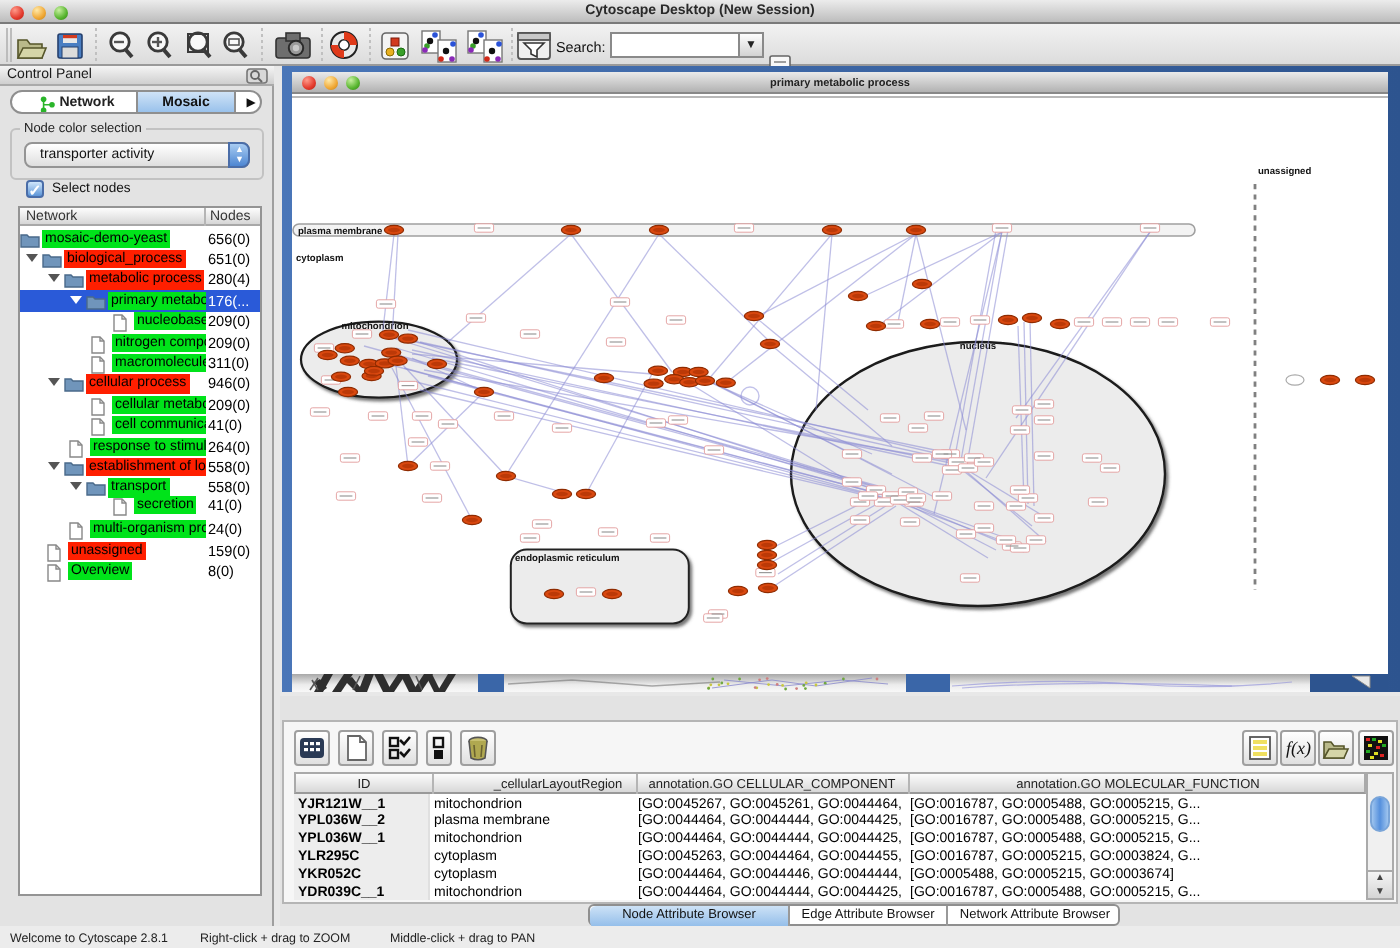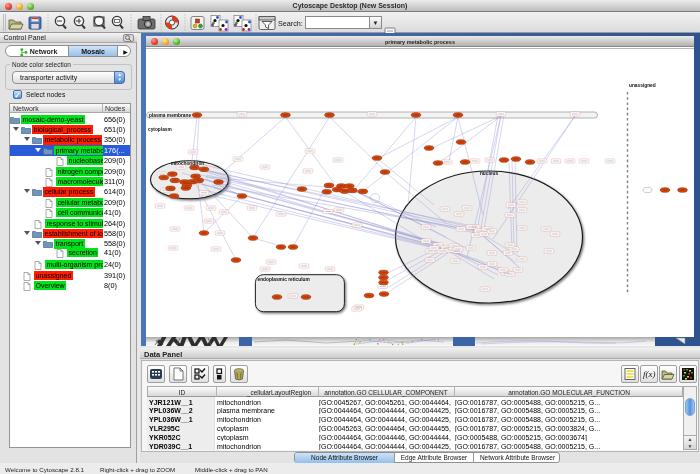--- a/index.html
+++ b/index.html
@@ -211,21 +211,21 @@
               </svg></span>
             <div class="lbl" style="left:22px;max-width:71px;background:#ff1f00">biological_process</div>
             <div class="cnt" style="">651(0)</div>
           </div>
 <div class="trow" style="top:30.8px;">
             <span class="arr" style="left:14px;"></span>
             <span class="ic" style="left:22px"><svg width="10" height="8" viewBox="0 0 10 8">
                 <path d="M0.5 1.5 L3.5 1.5 L4.5 2.5 L9.5 2.5 L9.5 7.5 L0.5 7.5 Z" fill="#7095bb" stroke="#4a6a8a" stroke-width="0.7"></path>
               </svg></span>
             <div class="lbl" style="left:33px;max-width:60px;background:#ff1f00">metabolic process</div>
-            <div class="cnt" style="">350(0)</div>
+            <div class="cnt" style="">280(4)</div>
           </div>
 <div class="trow" style="top:41.2px;background:#2a5ad8;">
             <span class="arr" style="left:25px;border-top-color:#fff;"></span>
             <span class="ic" style="left:33px"><svg width="10" height="8" viewBox="0 0 10 8">
                 <path d="M0.5 1.5 L3.5 1.5 L4.5 2.5 L9.5 2.5 L9.5 7.5 L0.5 7.5 Z" fill="#7095bb" stroke="#4a6a8a" stroke-width="0.7"></path>
               </svg></span>
             <div class="lbl" style="left:44px;width:49px;background:#00e31a">primary metabo</div>
             <div class="cnt" style="color:#fff;">176(...</div>
           </div>
 <div class="trow" style="top:51.6px;">
@@ -251,21 +251,21 @@
               </svg></span>
             <div class="lbl" style="left:46px;width:47px;background:#00e31a">macromolecule</div>
             <div class="cnt" style="">311(0)</div>
           </div>
 <div class="trow" style="top:82.8px;">
             <span class="arr" style="left:14px;"></span>
             <span class="ic" style="left:22px"><svg width="10" height="8" viewBox="0 0 10 8">
                 <path d="M0.5 1.5 L3.5 1.5 L4.5 2.5 L9.5 2.5 L9.5 7.5 L0.5 7.5 Z" fill="#7095bb" stroke="#4a6a8a" stroke-width="0.7"></path>
               </svg></span>
             <div class="lbl" style="left:33px;max-width:60px;background:#ff1f00">cellular process</div>
-            <div class="cnt" style="">614(0)</div>
+            <div class="cnt" style="">946(0)</div>
           </div>
 <div class="trow" style="top:93.2px;">
             <span class="ic" style="left:35px"><svg width="8" height="9" viewBox="0 0 8 9">
                 <path d="M1 0.5 L5 0.5 L7 2.5 L7 8.5 L1 8.5 Z" fill="#fff" stroke="#888" stroke-width="0.7"></path>
                 <path d="M5 0.5 L5 2.5 L7 2.5" fill="none" stroke="#888" stroke-width="0.7"></path>
               </svg></span>
             <div class="lbl" style="left:46px;width:47px;background:#00e31a">cellular metabo</div>
             <div class="cnt" style="">209(0)</div>
           </div>
 <div class="trow" style="top:103.6px;">
@@ -315,21 +315,21 @@
               </svg></span>
             <div class="lbl" style="left:35px;width:58px;background:#00e31a">multi-organism pro</div>
             <div class="cnt" style="">24(0)</div>
           </div>
 <div class="trow" style="top:166.0px;">
             <span class="ic" style="left:13px"><svg width="8" height="9" viewBox="0 0 8 9">
                 <path d="M1 0.5 L5 0.5 L7 2.5 L7 8.5 L1 8.5 Z" fill="#fff" stroke="#888" stroke-width="0.7"></path>
                 <path d="M5 0.5 L5 2.5 L7 2.5" fill="none" stroke="#888" stroke-width="0.7"></path>
               </svg></span>
             <div class="lbl" style="left:24px;max-width:69px;background:#ff1f00">unassigned</div>
-            <div class="cnt" style="">391(0)</div>
+            <div class="cnt" style="">159(0)</div>
           </div>
 <div class="trow" style="top:176.4px;">
             <span class="ic" style="left:13px"><svg width="8" height="9" viewBox="0 0 8 9">
                 <path d="M1 0.5 L5 0.5 L7 2.5 L7 8.5 L1 8.5 Z" fill="#fff" stroke="#888" stroke-width="0.7"></path>
                 <path d="M5 0.5 L5 2.5 L7 2.5" fill="none" stroke="#888" stroke-width="0.7"></path>
               </svg></span>
             <div class="lbl" style="left:24px;max-width:69px;background:#00e31a">Overview</div>
             <div class="cnt" style="">8(0)</div>
           </div>
 </div>
@@ -781,23 +781,20 @@
 <circle cx="218.0" cy="4.9" r="0.7" fill="#c8c840"></circle>
 <circle cx="292.5" cy="2.5" r="0.7" fill="#d08080"></circle>
 <circle cx="256.7" cy="7.3" r="0.7" fill="#70a840"></circle>
 <path d="M330 6 Q 380 2 420 5 T 500 4" fill="none" stroke="#9898dc" stroke-width="0.6" opacity="0.7"></path>
 <path d="M335 7 Q 390 3 470 6" fill="none" stroke="#9898dc" stroke-width="0.6" opacity="0.7"></path>
 </svg>
 </div>
   </div>
 
   <div id="dpanel" class="abs">
-    <div id="dphead">
-        <span>Data Panel</span>
-      </div>
     <div id="dpinner">
       <div class="dbtn" style="left:5px">
           <svg width="16" height="16" viewBox="0 0 16 16">
             <rect x="2" y="3" width="12" height="10" rx="2" fill="#2a3a55"></rect>
             <g fill="#fff">
               <rect x="4" y="5" width="2" height="1.6"></rect>
               <rect x="7" y="5" width="2" height="1.6"></rect>
               <rect x="10" y="5" width="2" height="1.6"></rect>
               <rect x="4" y="8" width="2" height="1.6"></rect>
               <rect x="7" y="8" width="2" height="1.6"></rect>

